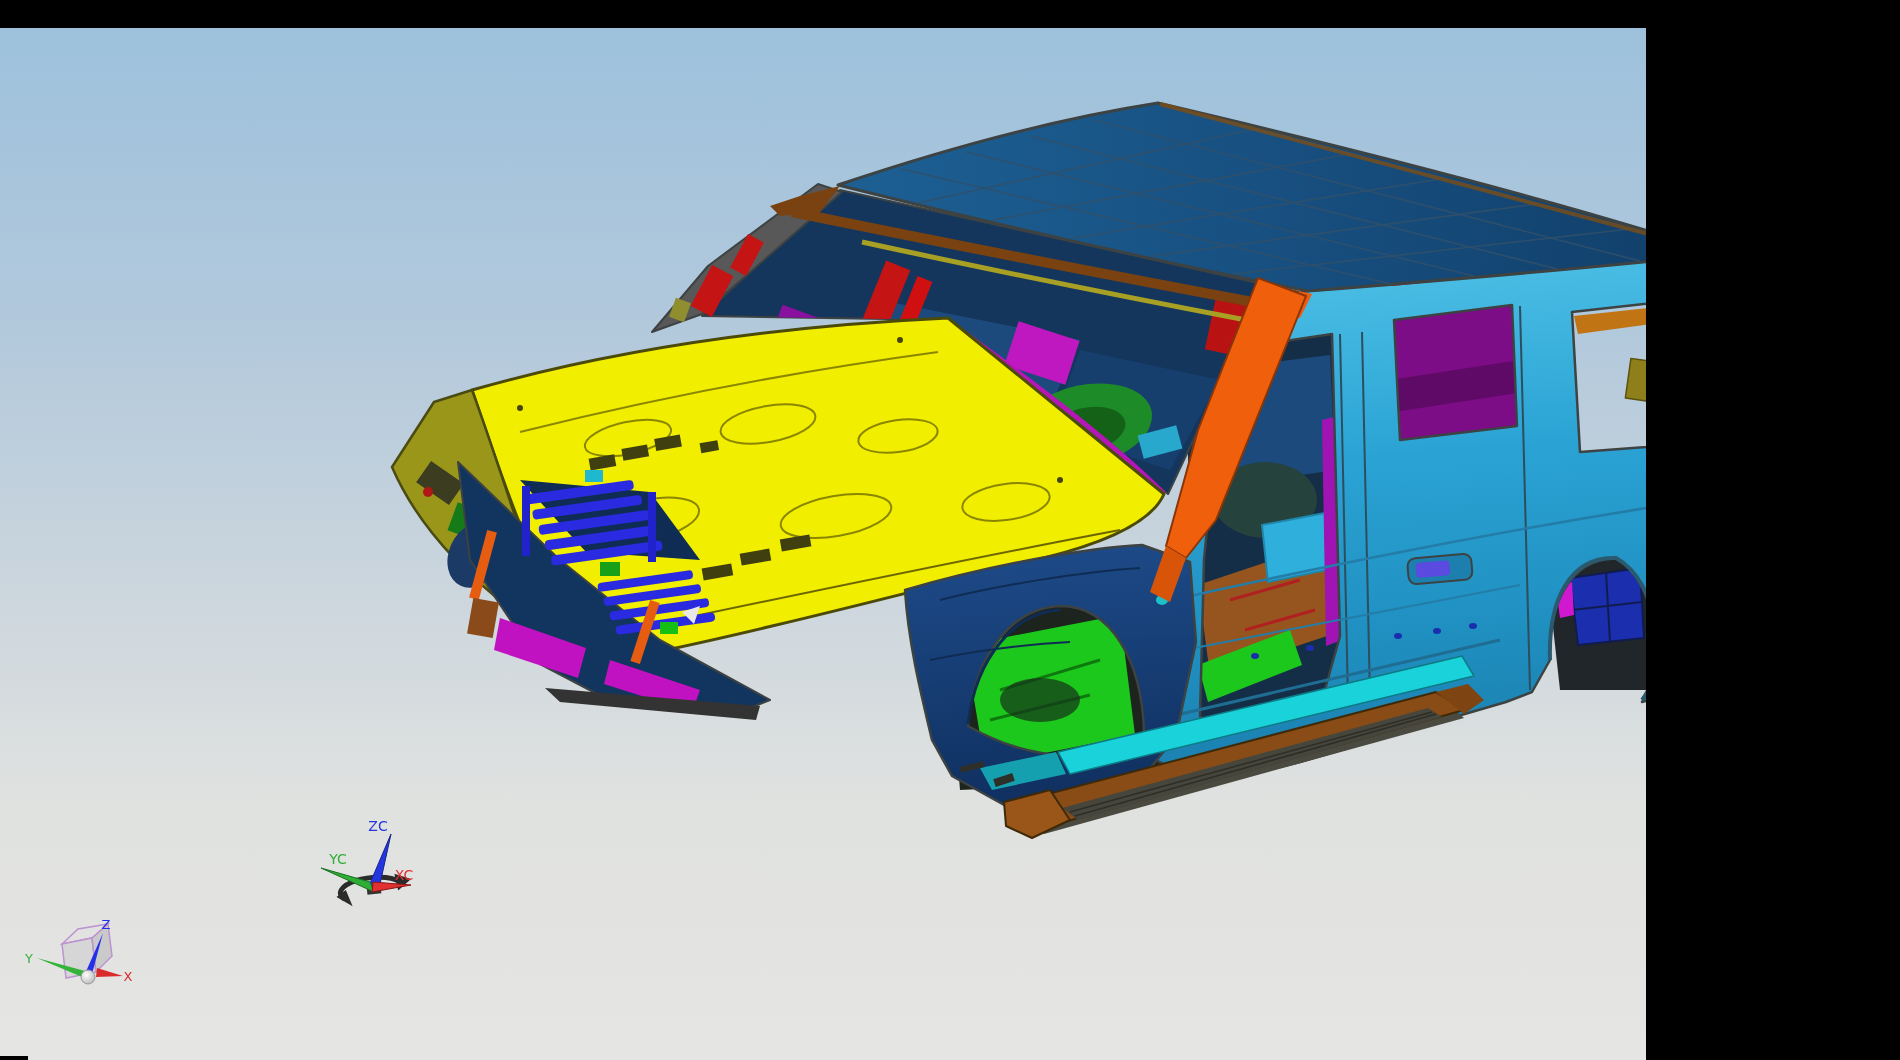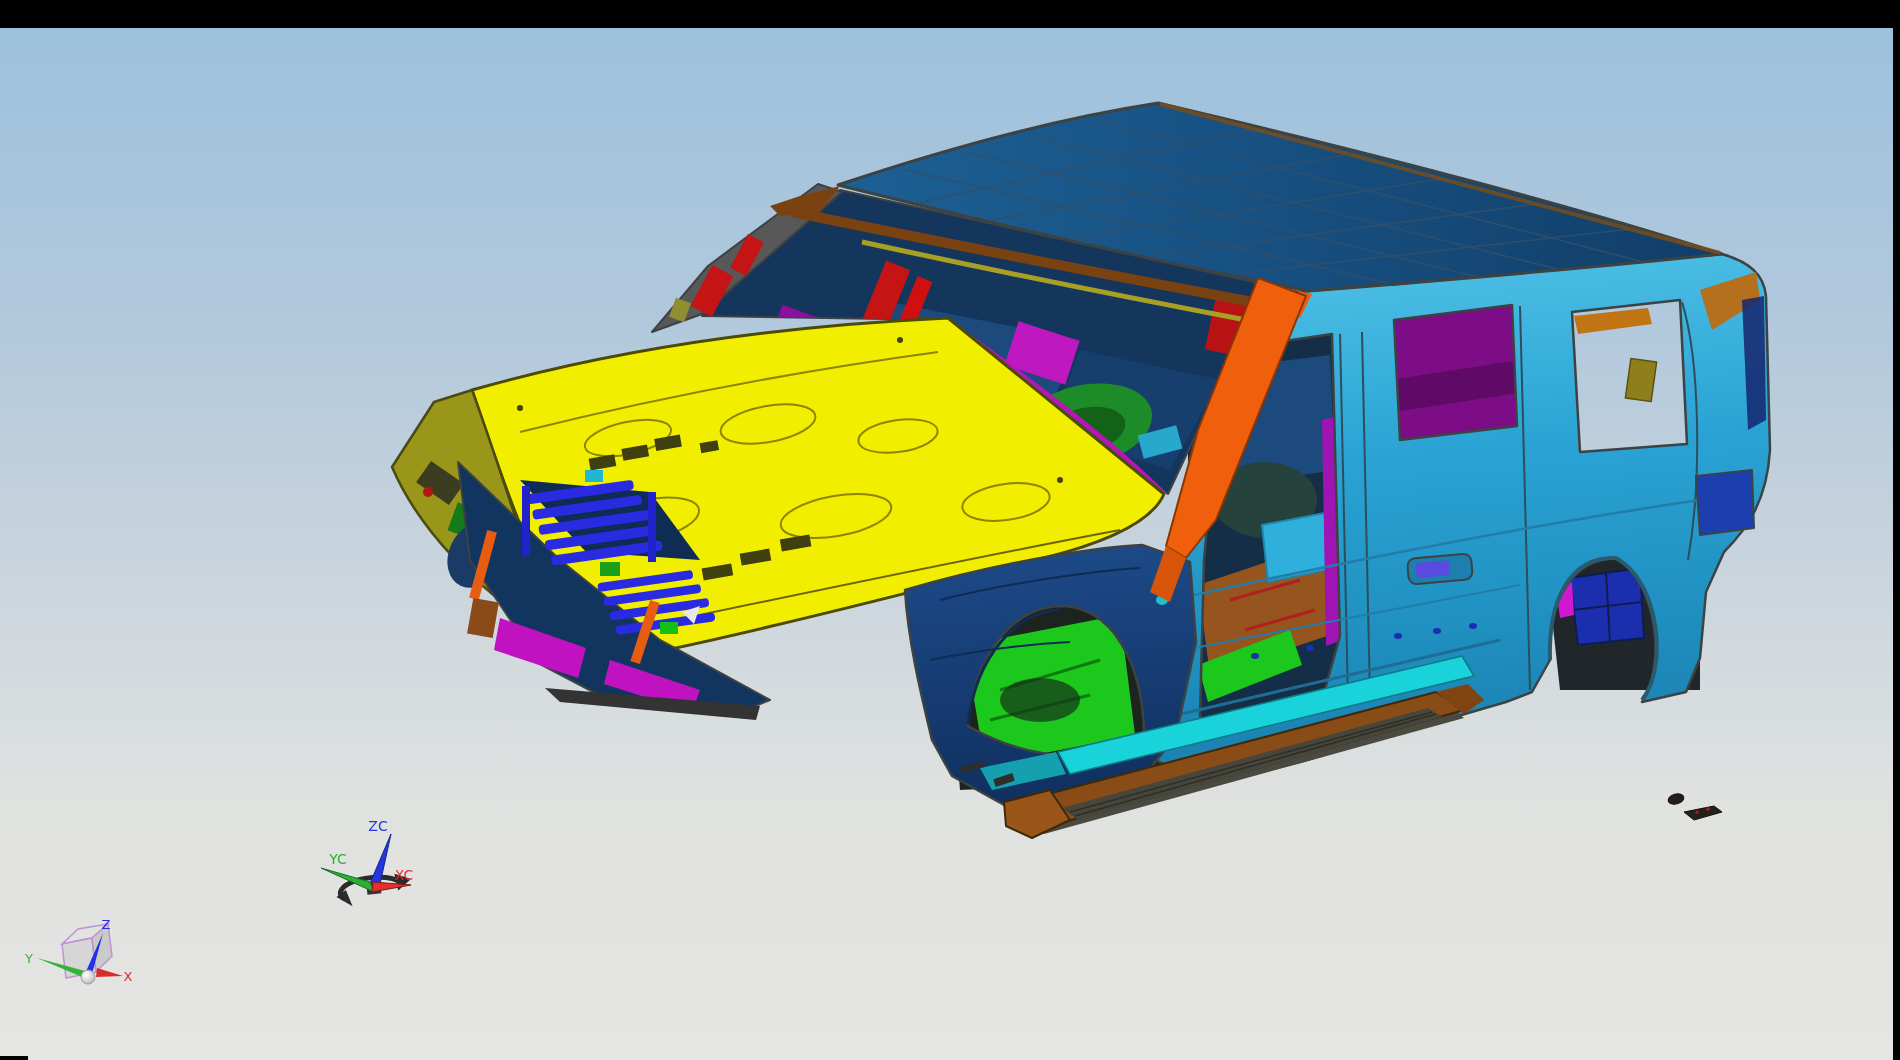--- a/index.html
+++ b/index.html
@@ -1,16 +1,16 @@
 <!DOCTYPE html>
 <html><head>
 <meta charset="utf-8">
 <style>
   html,body{margin:0;padding:0;background:#000;}
-  #stage{position:relative;width:1900px;height:1060px;overflow:hidden;
+  #stage{position:relative;width:1646px;height:1060px;overflow:hidden;
          font-family:"DejaVu Sans","Liberation Sans",sans-serif;}
   svg{position:absolute;left:0;top:0;display:block;}
   text{font-family:"DejaVu Sans","Liberation Sans",sans-serif;}
   .axis-label{font-size:14px;font-weight:500;}
   .axis-label-sm{font-size:13px;font-weight:500;}
 </style>
 </head>
 <body>
 
 <div id="stage">

